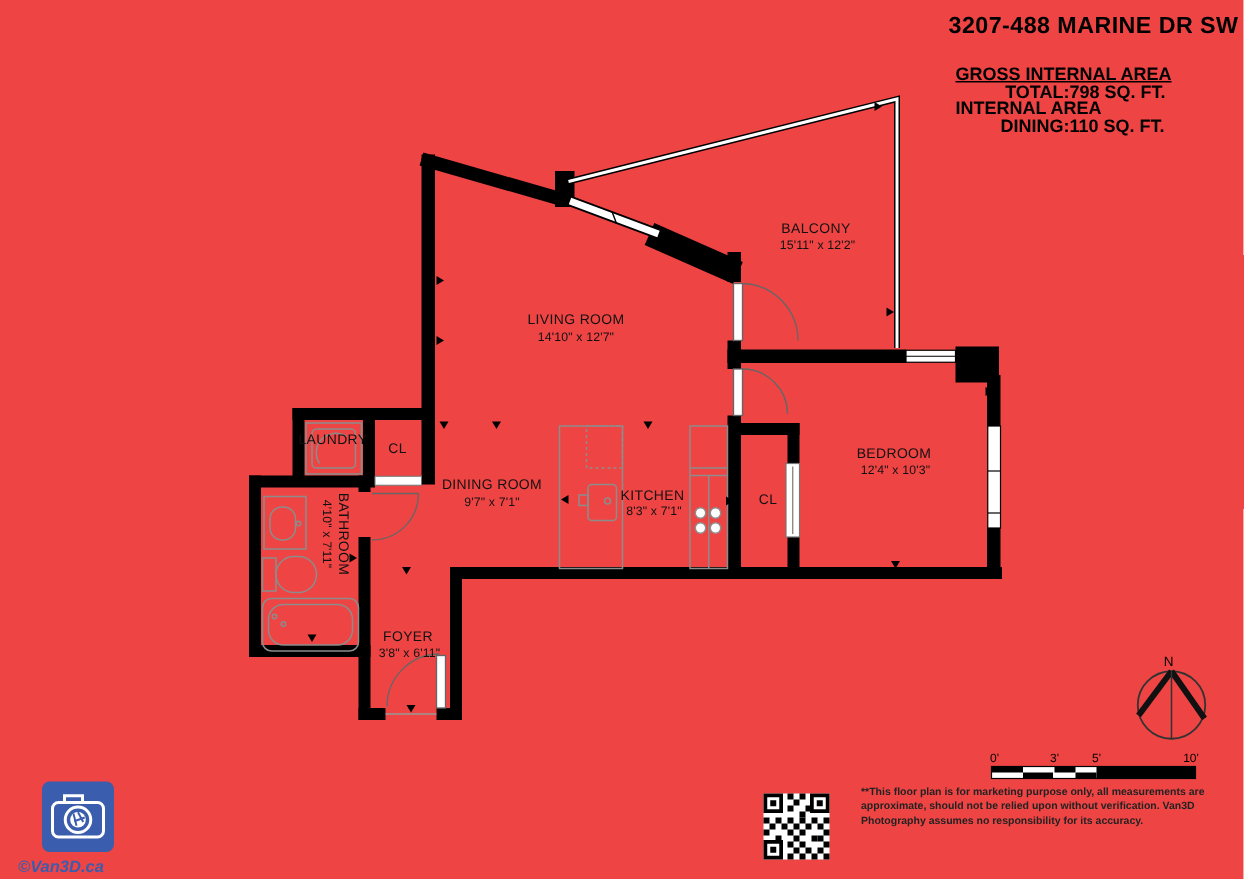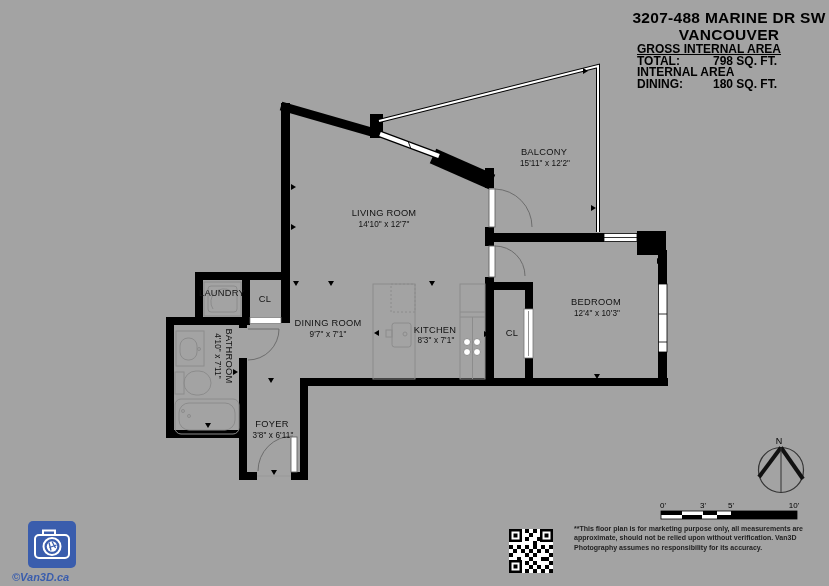--- a/index.html
+++ b/index.html
@@ -1,52 +1,51 @@
 <!DOCTYPE html>
 <html><head>
 <meta charset="utf-8">
 <style>
   html,body{margin:0;padding:0;background:#fff;}
   *{font-family:"Liberation Sans",sans-serif;box-sizing:border-box;}
-  .canvas{position:relative;width:829px;height:586px;background:#a3a3a3;overflow:hidden;}
+  .canvas{position:relative;width:829px;height:586px;background:#ef4444;overflow:hidden;}
   .plan-svg{position:absolute;left:0;top:0;}
   .title-block{position:absolute;left:629px;top:9px;width:200px;text-align:center;
                font-weight:bold;font-size:15.5px;line-height:17px;color:#000;letter-spacing:.3px;}
   .area-block{position:absolute;left:637px;top:44px;width:150px;font-size:12px;
               font-weight:bold;color:#000;}
   .area-row{height:11.6px;line-height:11.6px;white-space:nowrap;}
   .u{text-decoration:underline;}
-  .al{display:inline-block;width:76px;}
+  .al{display:inline-block;width:76px;text-align:right;}
   .disclaimer{position:absolute;left:574px;top:524px;width:230px;font-size:7px;
               font-weight:bold;line-height:9.4px;color:#222;}
   
   .rn{font-size:9.3px;fill:#111;letter-spacing:.25px;}
   .rd{font-size:8.2px;fill:#111;letter-spacing:.1px;}
   .scl{font-size:8px;fill:#000;}
   .north{font-size:9px;fill:#000;}
   .credit{font-size:11px;font-style:italic;font-weight:bold;}
 </style>
 </head>
 <body>
 
 <div class="canvas">
 
   <div class="title-block">
     <div>3207-488 MARINE DR SW</div>
-    <div>VANCOUVER</div>
   </div>
 
   <div class="area-block">
     <div class="area-row"><span class="u">GROSS INTERNAL AREA</span></div>
     <div class="area-row">
       <span class="al">TOTAL:</span><span>798 SQ. FT.</span>
     </div>
     <div class="area-row"><span>INTERNAL AREA</span></div>
     <div class="area-row">
-      <span class="al">DINING:</span><span>180 SQ. FT.</span>
+      <span class="al">DINING:</span><span>110 SQ. FT.</span>
     </div>
   </div>
 
   <svg class="plan-svg" width="829" height="586" viewBox="0 0 829 586">
 
     <g fill="#000" stroke="none">
 
       <line x1="281" y1="106" x2="375" y2="133" stroke="#000" stroke-width="9"></line>
       <rect x="370" y="114" width="13" height="24"></rect>
 

